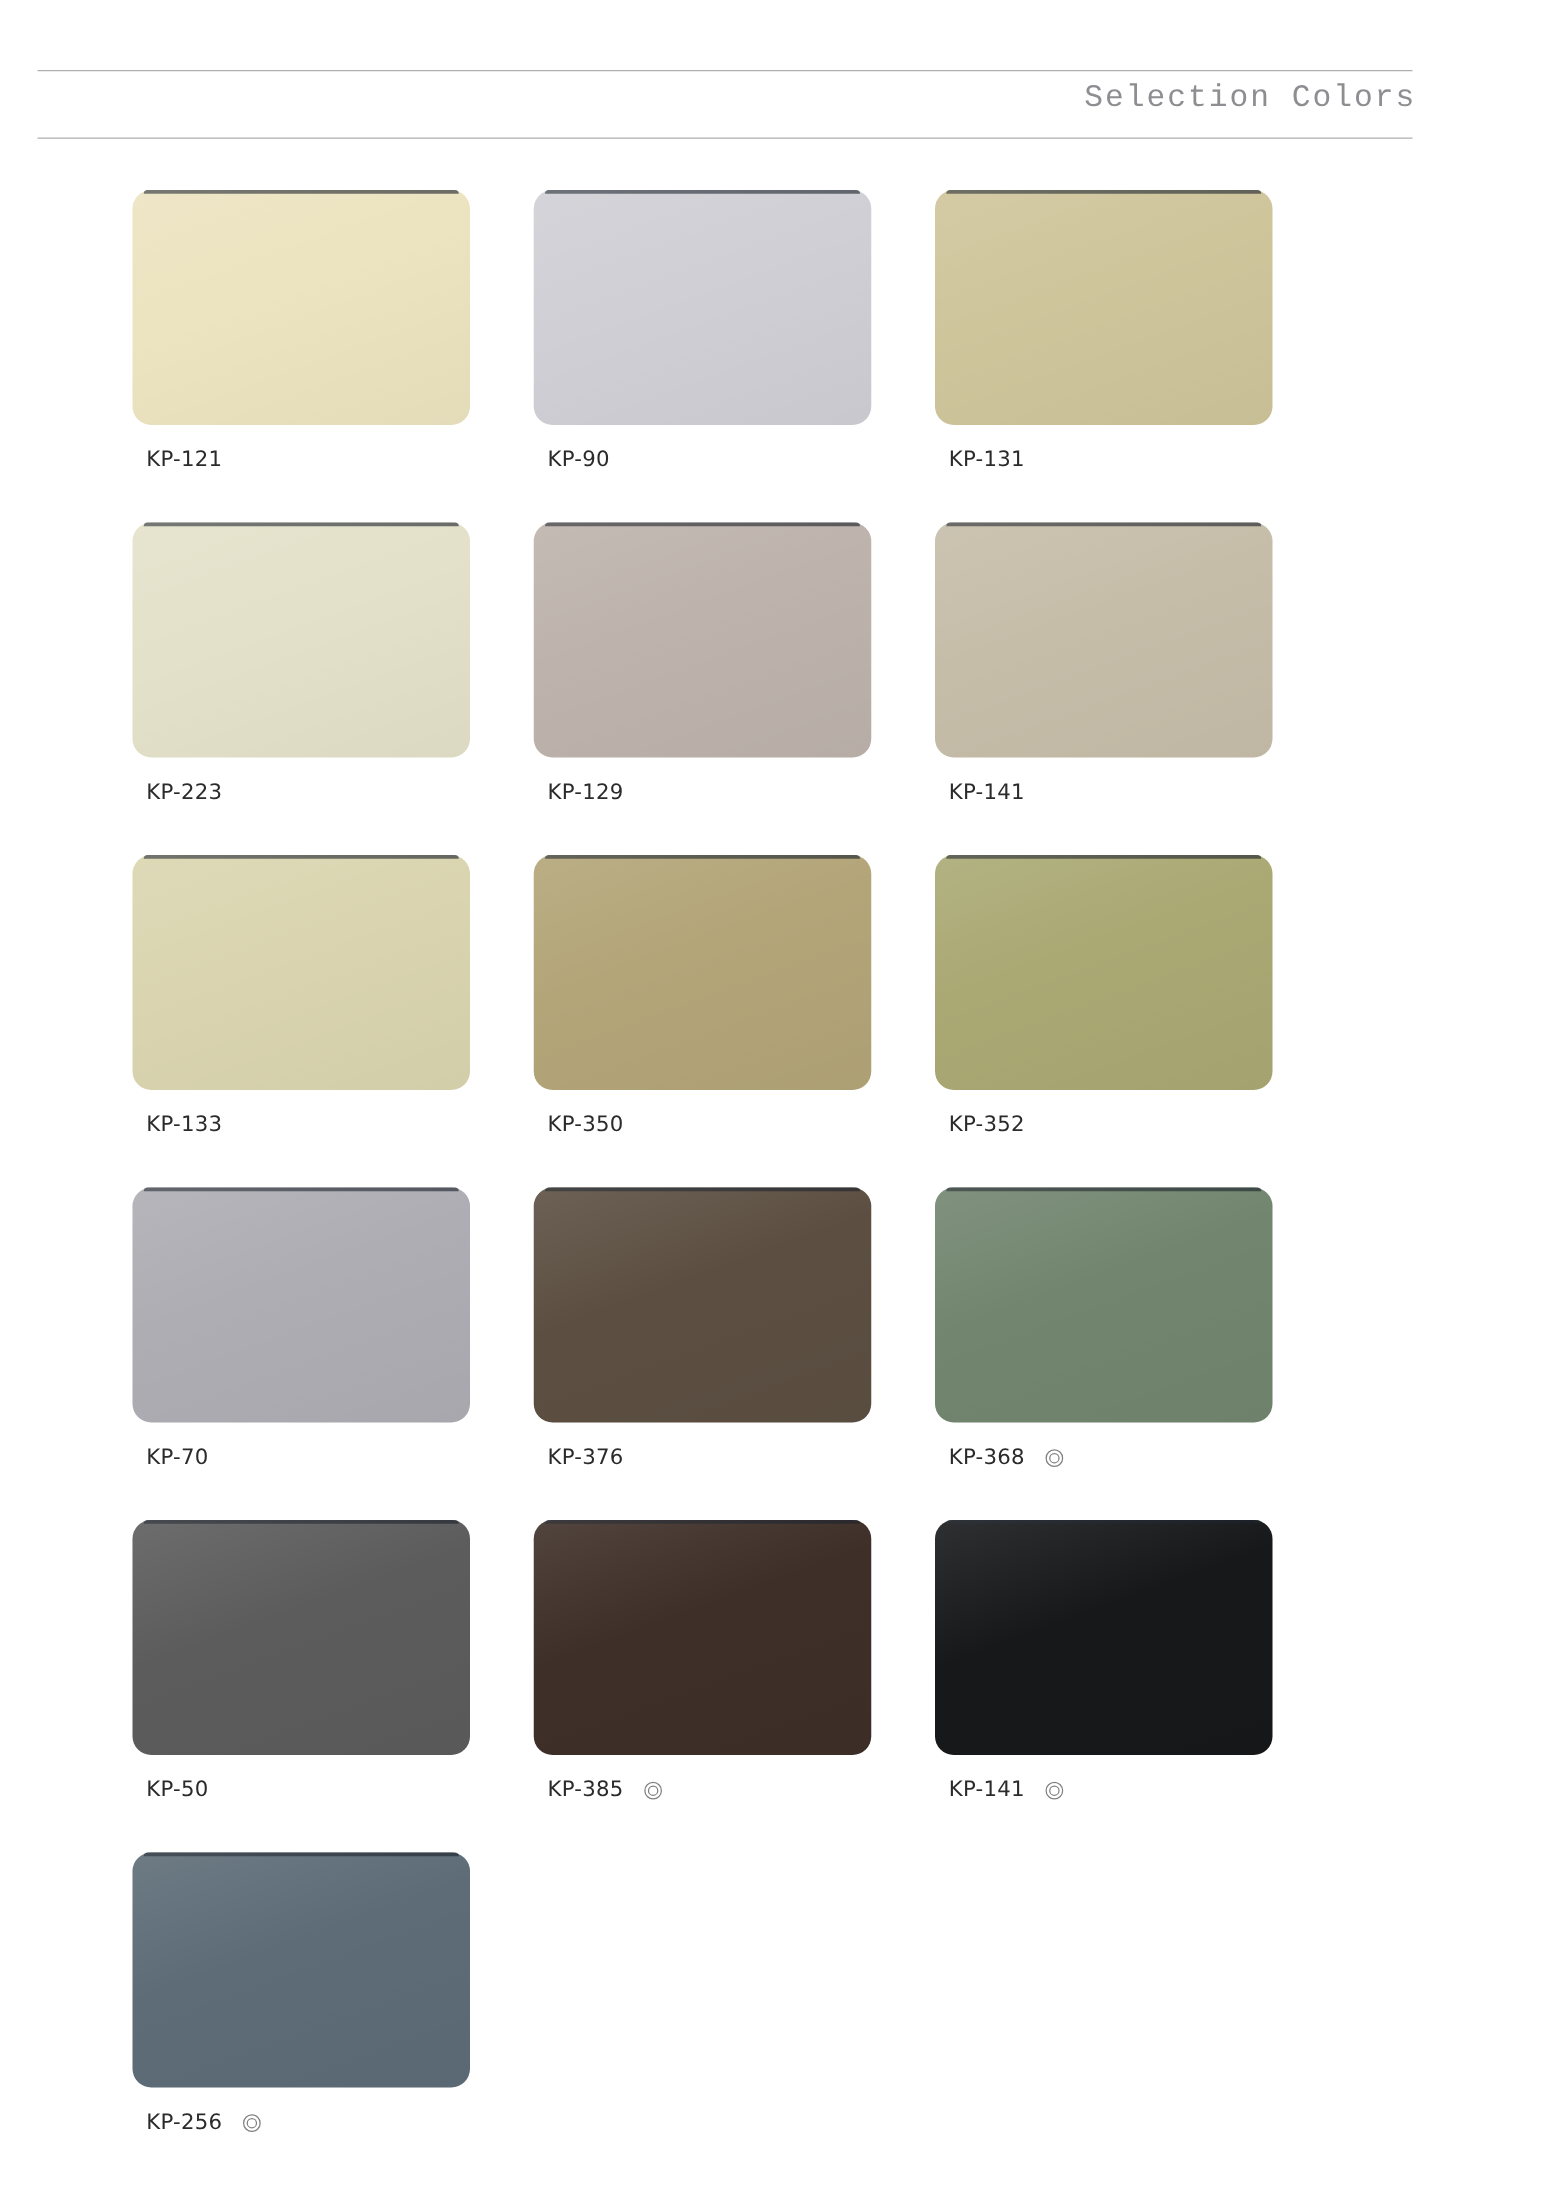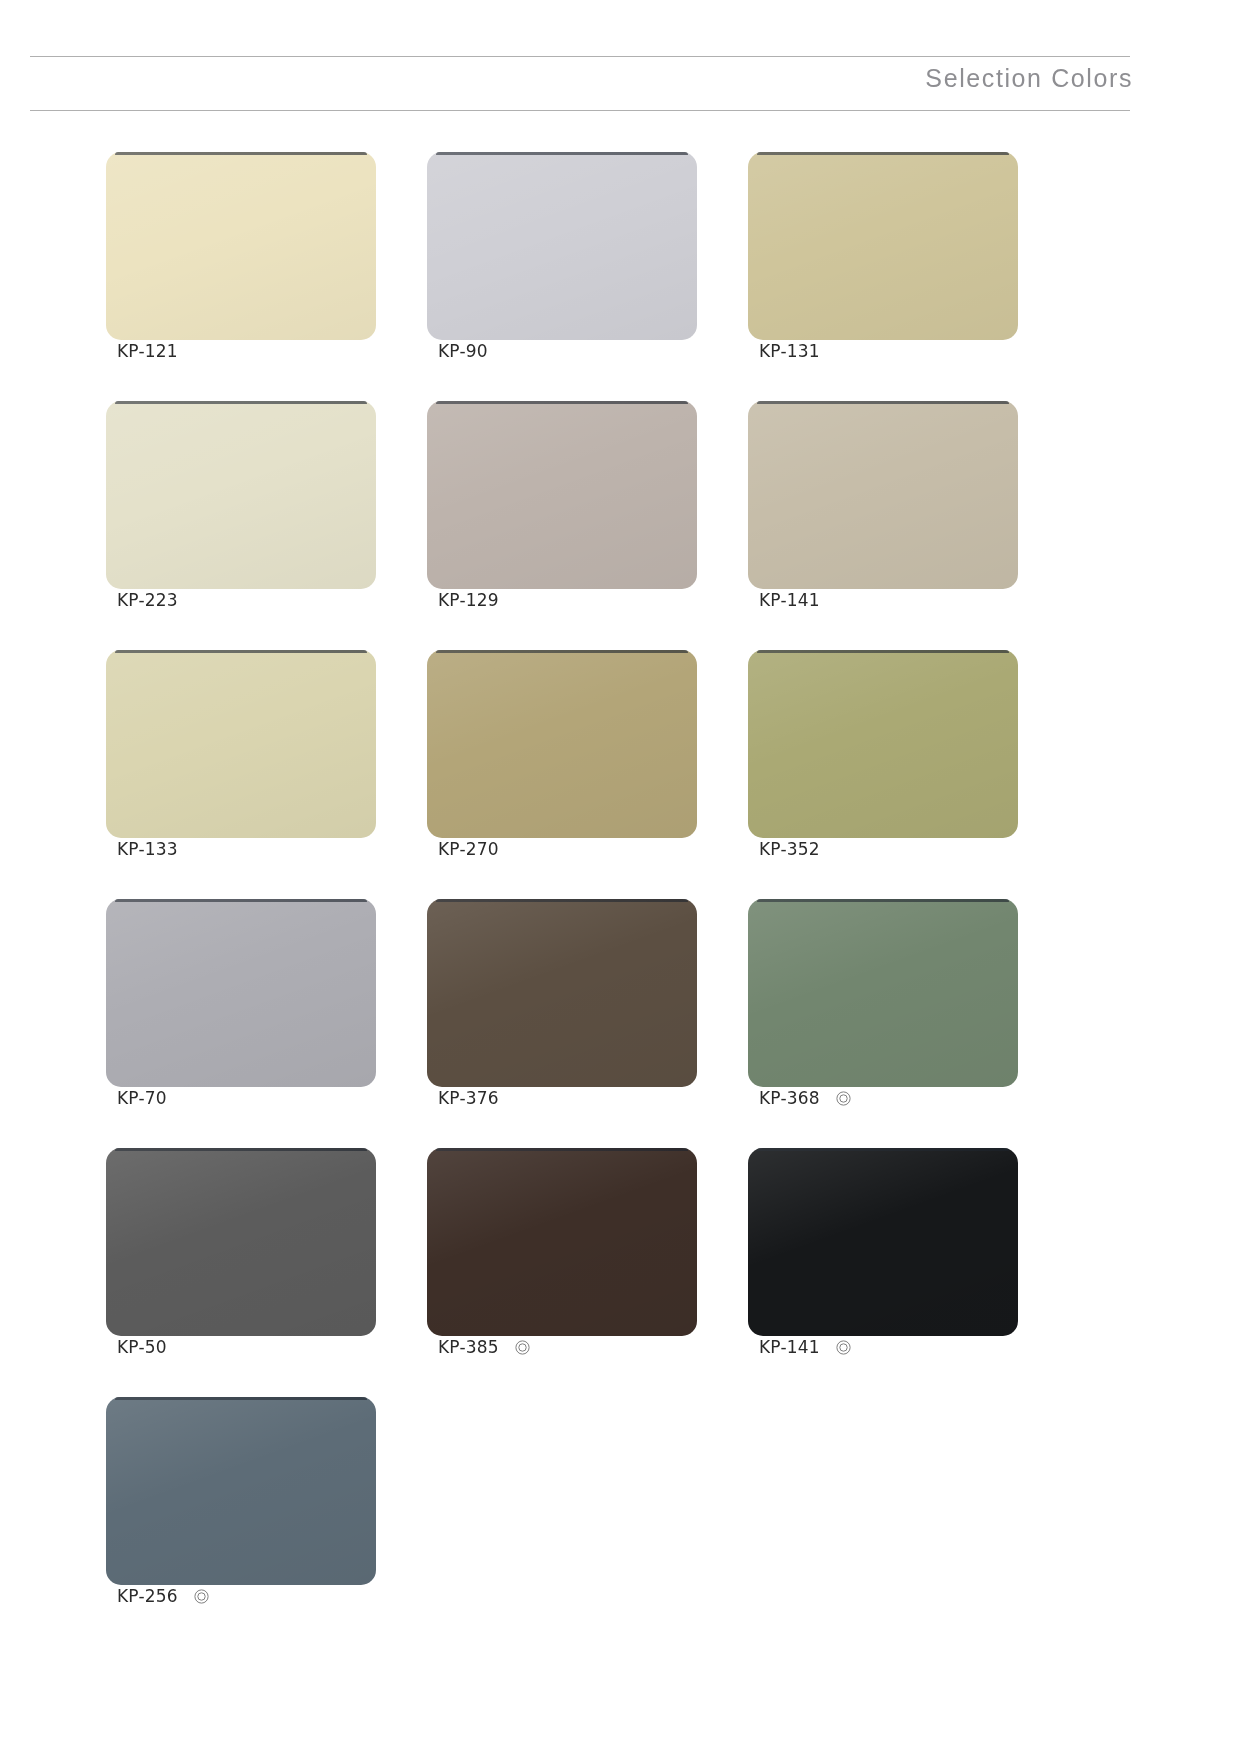--- a/index.html
+++ b/index.html
@@ -34,21 +34,21 @@
   .rule-top  { top: 56px; }
   .rule-bot  { top: 110px; }
 
   .header-title {
     position: absolute;
     right: 108px;
     top: 66px;
     font-size: 25px;
     letter-spacing: 1.6px;
     color: #8e8e92;
-    font-family: Liberation Sans, sans-serif;
+    font-family: Liberation Mono, monospace;
     font-weight: 300;
     white-space: nowrap;
     line-height: 1;
   }
 
   
   .grid {
     position: absolute;
     left: 106px;
     top: 152px;
@@ -97,20 +97,21 @@
     inset: 0;
     border-radius: 15px;
     background: linear-gradient(160deg,
                 rgba(255,255,255,0.10) 0%,
                 rgba(255,255,255,0.00) 42%,
                 rgba(0,0,0,0.035) 100%);
     pointer-events: none;
   }
 
   .label-row {
+    margin-top: 17px;
     display: flex;
     align-items: center;
     height: 22px;
     padding-left: 11px;
   }
   .label-text {
     font-size: 17px;
     color: #2b2b2b;
     letter-spacing: 0.2px;
     font-family: "DejaVu Sans", sans-serif;
@@ -190,21 +191,21 @@
       </div>
       <div class="label-row">
         <span class="label-text">KP-133</span>
       </div>
     </div>
     <div class="cell">
       <div class="chip-wrap">
         <div class="chip" style="background: rgb(179, 165, 120);"></div>
       </div>
       <div class="label-row">
-        <span class="label-text">KP-270</span>
+        <span class="label-text">KP-350</span>
       </div>
     </div>
     <div class="cell">
       <div class="chip-wrap">
         <div class="chip" style="background: rgb(170, 169, 116);"></div>
       </div>
       <div class="label-row">
         <span class="label-text">KP-352</span>
       </div>
     </div>

